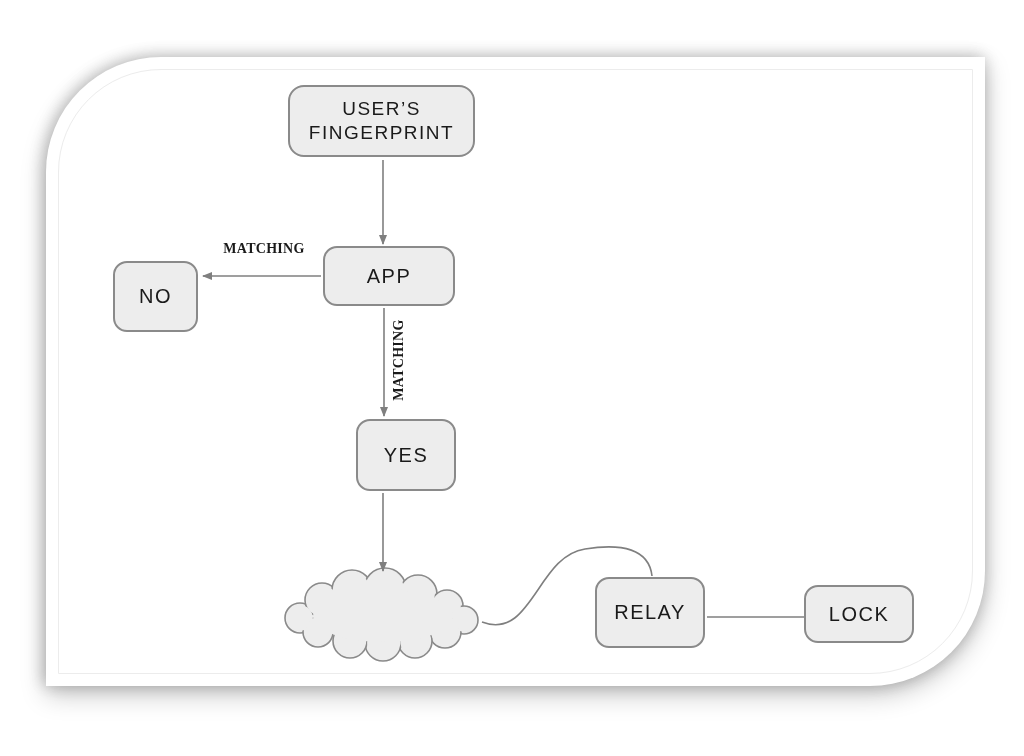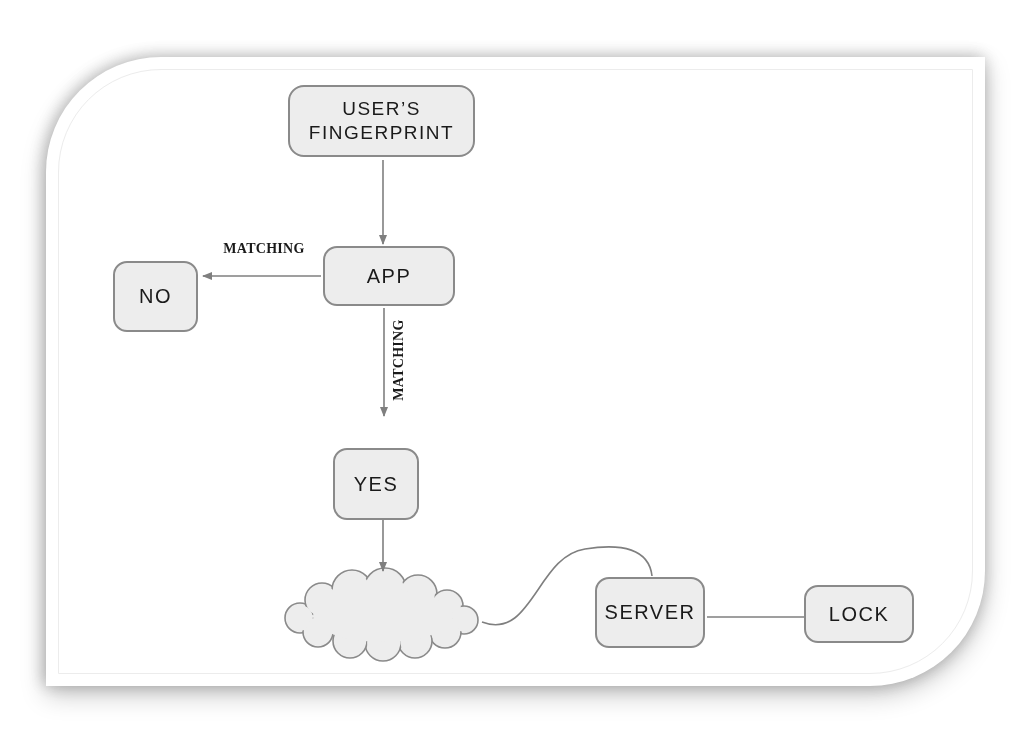--- a/index.html
+++ b/index.html
@@ -48,21 +48,21 @@
     box-sizing: border-box;
   }
   .node-fingerprint {
     left: 288px; top: 85px; width: 187px; height: 72px;
     border-radius: 16px;
     font-size: 19px; line-height: 1.25;
     white-space: pre-line;
   }
   .node-no    { left: 113px; top: 239px; width: 85px;  height: 71px; margin-top: 22px; }
   .node-app   { left: 323px; top: 246px; width: 132px; height: 60px; }
-  .node-yes   { left: 333px; top: 419px; width: 86px;  height: 72px; margin-top: 29px; }
+  .node-yes   { left: 356px; top: 419px; width: 100px;  height: 72px; }
   .node-relay { left: 595px; top: 577px; width: 110px; height: 71px; }
   .node-lock  { left: 804px; top: 585px; width: 110px; height: 58px; }
 
   .server-label {
     position: absolute;
     left: 313px; top: 606px; width: 140px; height: 26px;
     display: flex; align-items: center; justify-content: center;
     color: var(--label-text, #1a1a1a);
     font-size: 20px; letter-spacing: 1.5px;
   }
@@ -139,20 +139,20 @@
     <line class="edge" x1="383" y1="493" x2="383" y2="571" marker-end="url(#arrow)"></line>
     <path class="edge" d="M482,622 C532,641 537,556 585,549 C622,543 649,549 652,576"></path>
     <line class="edge" x1="707" y1="617" x2="820" y2="617" marker-end="url(#arrow)"></line>
   </svg>
 
   <div class="node node-fingerprint">USER’S
 FINGERPRINT</div>
   <div class="node node-no">NO</div>
   <div class="node node-app">APP</div>
   <div class="node node-yes">YES</div>
-  <div class="node node-relay">SERVER</div>
+  <div class="node node-relay">RELAY</div>
   <div class="node node-lock">LOCK</div>
 
 
   <div class="edge-label edge-label-horizontal">MATCHING</div>
   <div class="edge-label edge-label-vertical">MATCHING</div>
 
 </div>
 
 </body></html>

